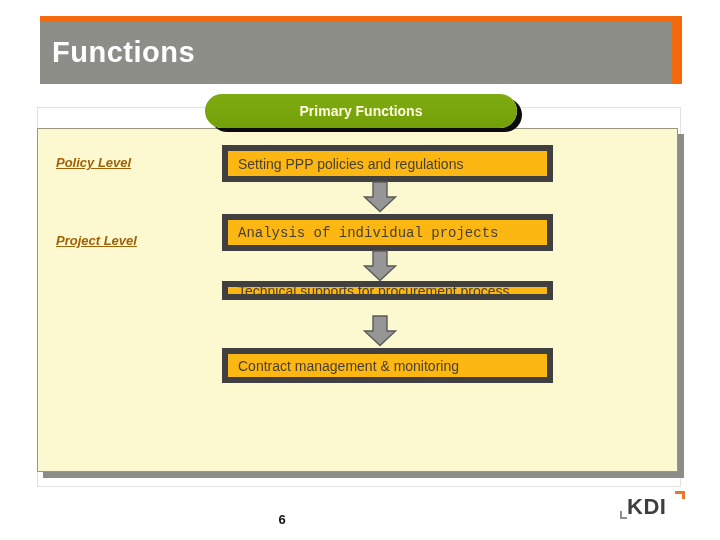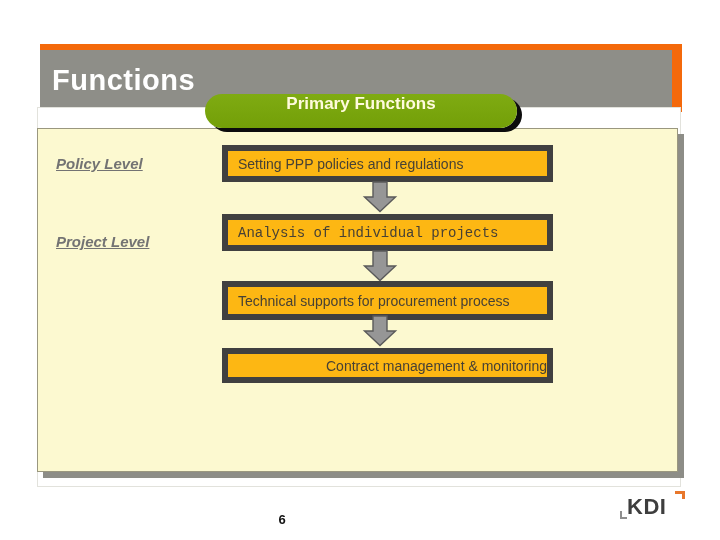--- a/index.html
+++ b/index.html
@@ -11,21 +11,21 @@
   .slide {
     position: relative;
     width: 720px; height: 540px;
     background: #ffffff;
     overflow: hidden;
   }
 
   
   .title-bar {
     position: absolute;
-    left: 40px; top: 44px;
+    left: 40px; top: 16px;
     width: 632px; height: 62px;
     background: #8e8e88;
     border-top: 6px solid #f4690b;
     border-right: 10px solid #f4690b;
   }
   .title-text {
     position: absolute;
     left: 12px; top: 14px;
     font-size: 29px;
     font-weight: 700;
@@ -55,55 +55,55 @@
   }
 
   
   .banner-pill {
     position: absolute;
     left: 205px; top: 94px;
     width: 312px; height: 34px;
     background: linear-gradient(#7fab12, #739f08);
     border-radius: 17px;
     box-shadow: 5px 4px 0 #0c0c0c;
-    display: flex; justify-content: center;
-    font-size: 17px; font-weight: 700;
+    display: flex; align-items: center; justify-content: center;
+    font-size: 14px; font-weight: 700;
     color: #fffbdd;
   }
 
   
   .level-label {
     position: absolute;
     left: 56px;
-    font-size: 15px;
+    font-size: 13px;
     font-weight: 700;
     font-style: italic;
     text-decoration: underline;
-    color: #737373;
+    color: #a16207;
   }
   .label-policy  { top: 155px; }
   .label-project { top: 233px; }
 
   
   .flow-box {
     position: absolute;
     left: 222px;
     width: 331px;
     background: #fdb713;
     border: 6px solid #404040;
     box-sizing: border-box;
     display: flex; align-items: center;
     padding-left: 10px;
     font-size: 14px;
     color: #474135;
   }
   .flow-box-1 { top: 145px; height: 37px; }
   .flow-box-2 { top: 214px; height: 37px; font-family: Liberation Mono, monospace; }
-  .flow-box-3 { top: 281px; height: 39px; }
-  .flow-box-4 { top: 348px; height: 35px; justify-content: flex-end; }
+  .flow-box-3 { top: 281px; height: 19px; }
+  .flow-box-4 { top: 348px; height: 35px; }
 
   
   .flow-arrow {
     position: absolute;
     left: 362px;
     width: 36px; height: 32px;
   }
   .flow-arrow-1 { top: 181px; }
   .flow-arrow-2 { top: 250px; }
   .flow-arrow-3 { top: 315px; }

